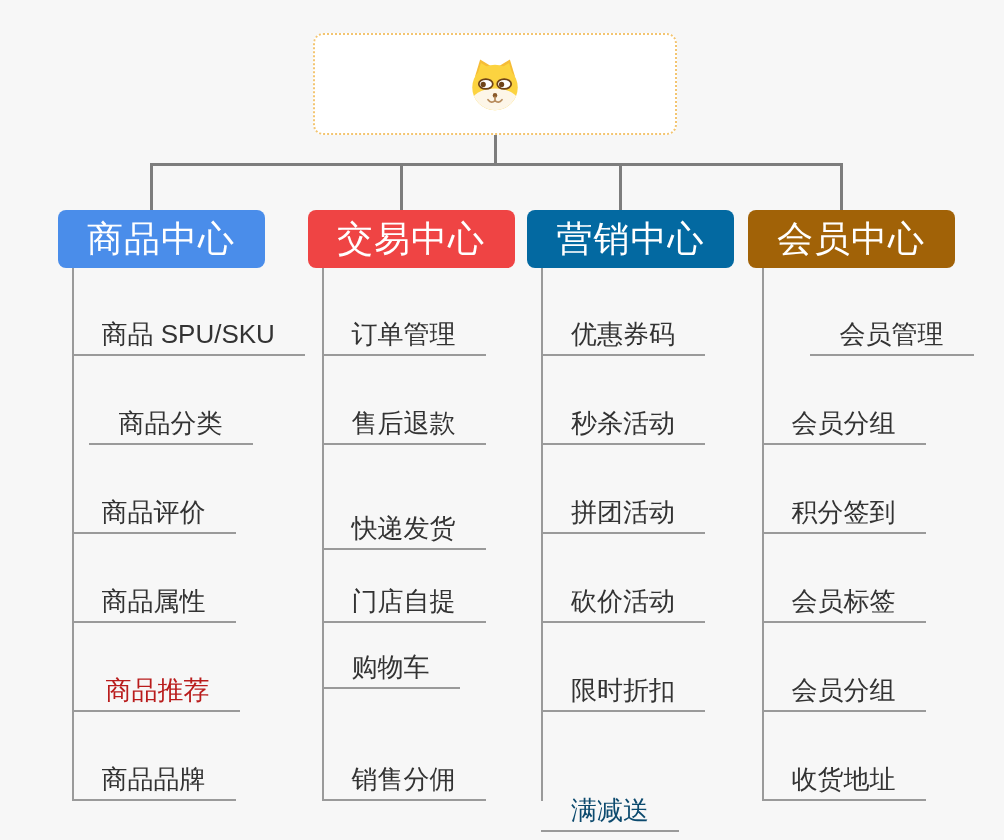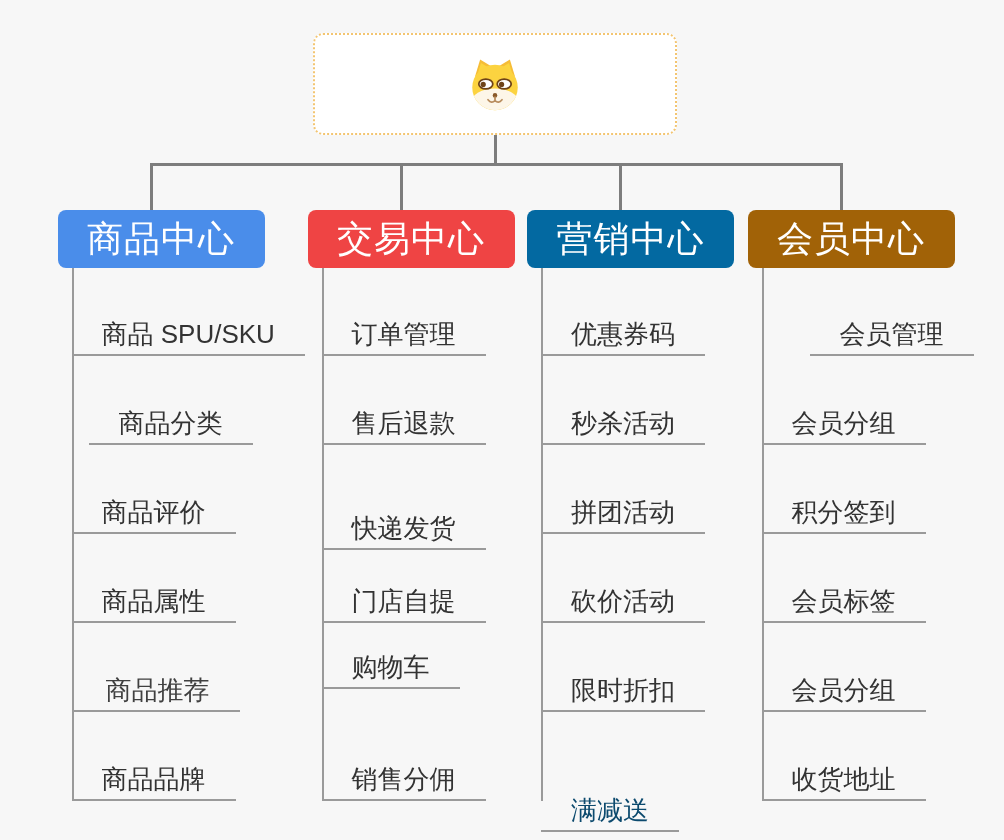--- a/index.html
+++ b/index.html
@@ -95,21 +95,21 @@
       <div class="conn" style="left: 149.5px; top: 163px; width: 693px; height: 3px; background: rgb(125, 125, 125);"></div>
       <div class="conn" style="left: 149.5px; top: 163px; width: 3px; height: 47px; background: rgb(125, 125, 125);"></div>
       <div class="branch-node" style="left: 57.5px; background: rgb(74, 141, 234);">
         <span>商品中心</span>
       </div>
       <div class="spine" style="left: 71.5px; top: 268px; height: 533px; background: rgb(154, 154, 154);"></div>
       <div class="leaf-node" style="left: 71.5px; top: 316px; border-bottom-color: rgb(154, 154, 154); color: rgb(51, 51, 51);">商品 SPU/SKU</div>
       <div class="leaf-node" style="left: 71.5px; top: 405px; border-bottom-color: rgb(154, 154, 154); color: rgb(51, 51, 51); margin-left: 17px;">商品分类</div>
       <div class="leaf-node" style="left: 71.5px; top: 494px; border-bottom-color: rgb(154, 154, 154); color: rgb(51, 51, 51);">商品评价</div>
       <div class="leaf-node" style="left: 71.5px; top: 583px; border-bottom-color: rgb(154, 154, 154); color: rgb(51, 51, 51);">商品属性</div>
-      <div class="leaf-node" style="left: 71.5px; top: 672px; border-bottom-color: rgb(154, 154, 154); color: #404040; padding-left: 34px;">商品推荐</div>
+      <div class="leaf-node" style="left: 71.5px; top: 672px; border-bottom-color: rgb(154, 154, 154); color: #b91c1c; padding-left: 34px;">商品推荐</div>
       <div class="leaf-node" style="left: 71.5px; top: 761px; border-bottom-color: rgb(154, 154, 154); color: rgb(51, 51, 51);">商品品牌</div>
       <div class="conn" style="left: 399.5px; top: 163px; width: 3px; height: 47px; background: rgb(125, 125, 125);"></div>
       <div class="branch-node" style="left: 307.5px; background: #ef4444;">
         <span>交易中心</span>
       </div>
       <div class="spine" style="left: 321.5px; top: 268px; height: 533px; background: rgb(154, 154, 154);"></div>
       <div class="leaf-node" style="left: 321.5px; top: 316px; border-bottom-color: rgb(154, 154, 154); color: rgb(51, 51, 51);">订单管理</div>
       <div class="leaf-node" style="left: 321.5px; top: 405px; border-bottom-color: rgb(154, 154, 154); color: rgb(51, 51, 51);">售后退款</div>
       <div class="leaf-node" style="left: 321.5px; top: 494px; border-bottom-color: rgb(154, 154, 154); color: rgb(51, 51, 51); margin-top: 16px;">快递发货</div>
       <div class="leaf-node" style="left: 321.5px; top: 583px; border-bottom-color: rgb(154, 154, 154); color: rgb(51, 51, 51);">门店自提</div>

